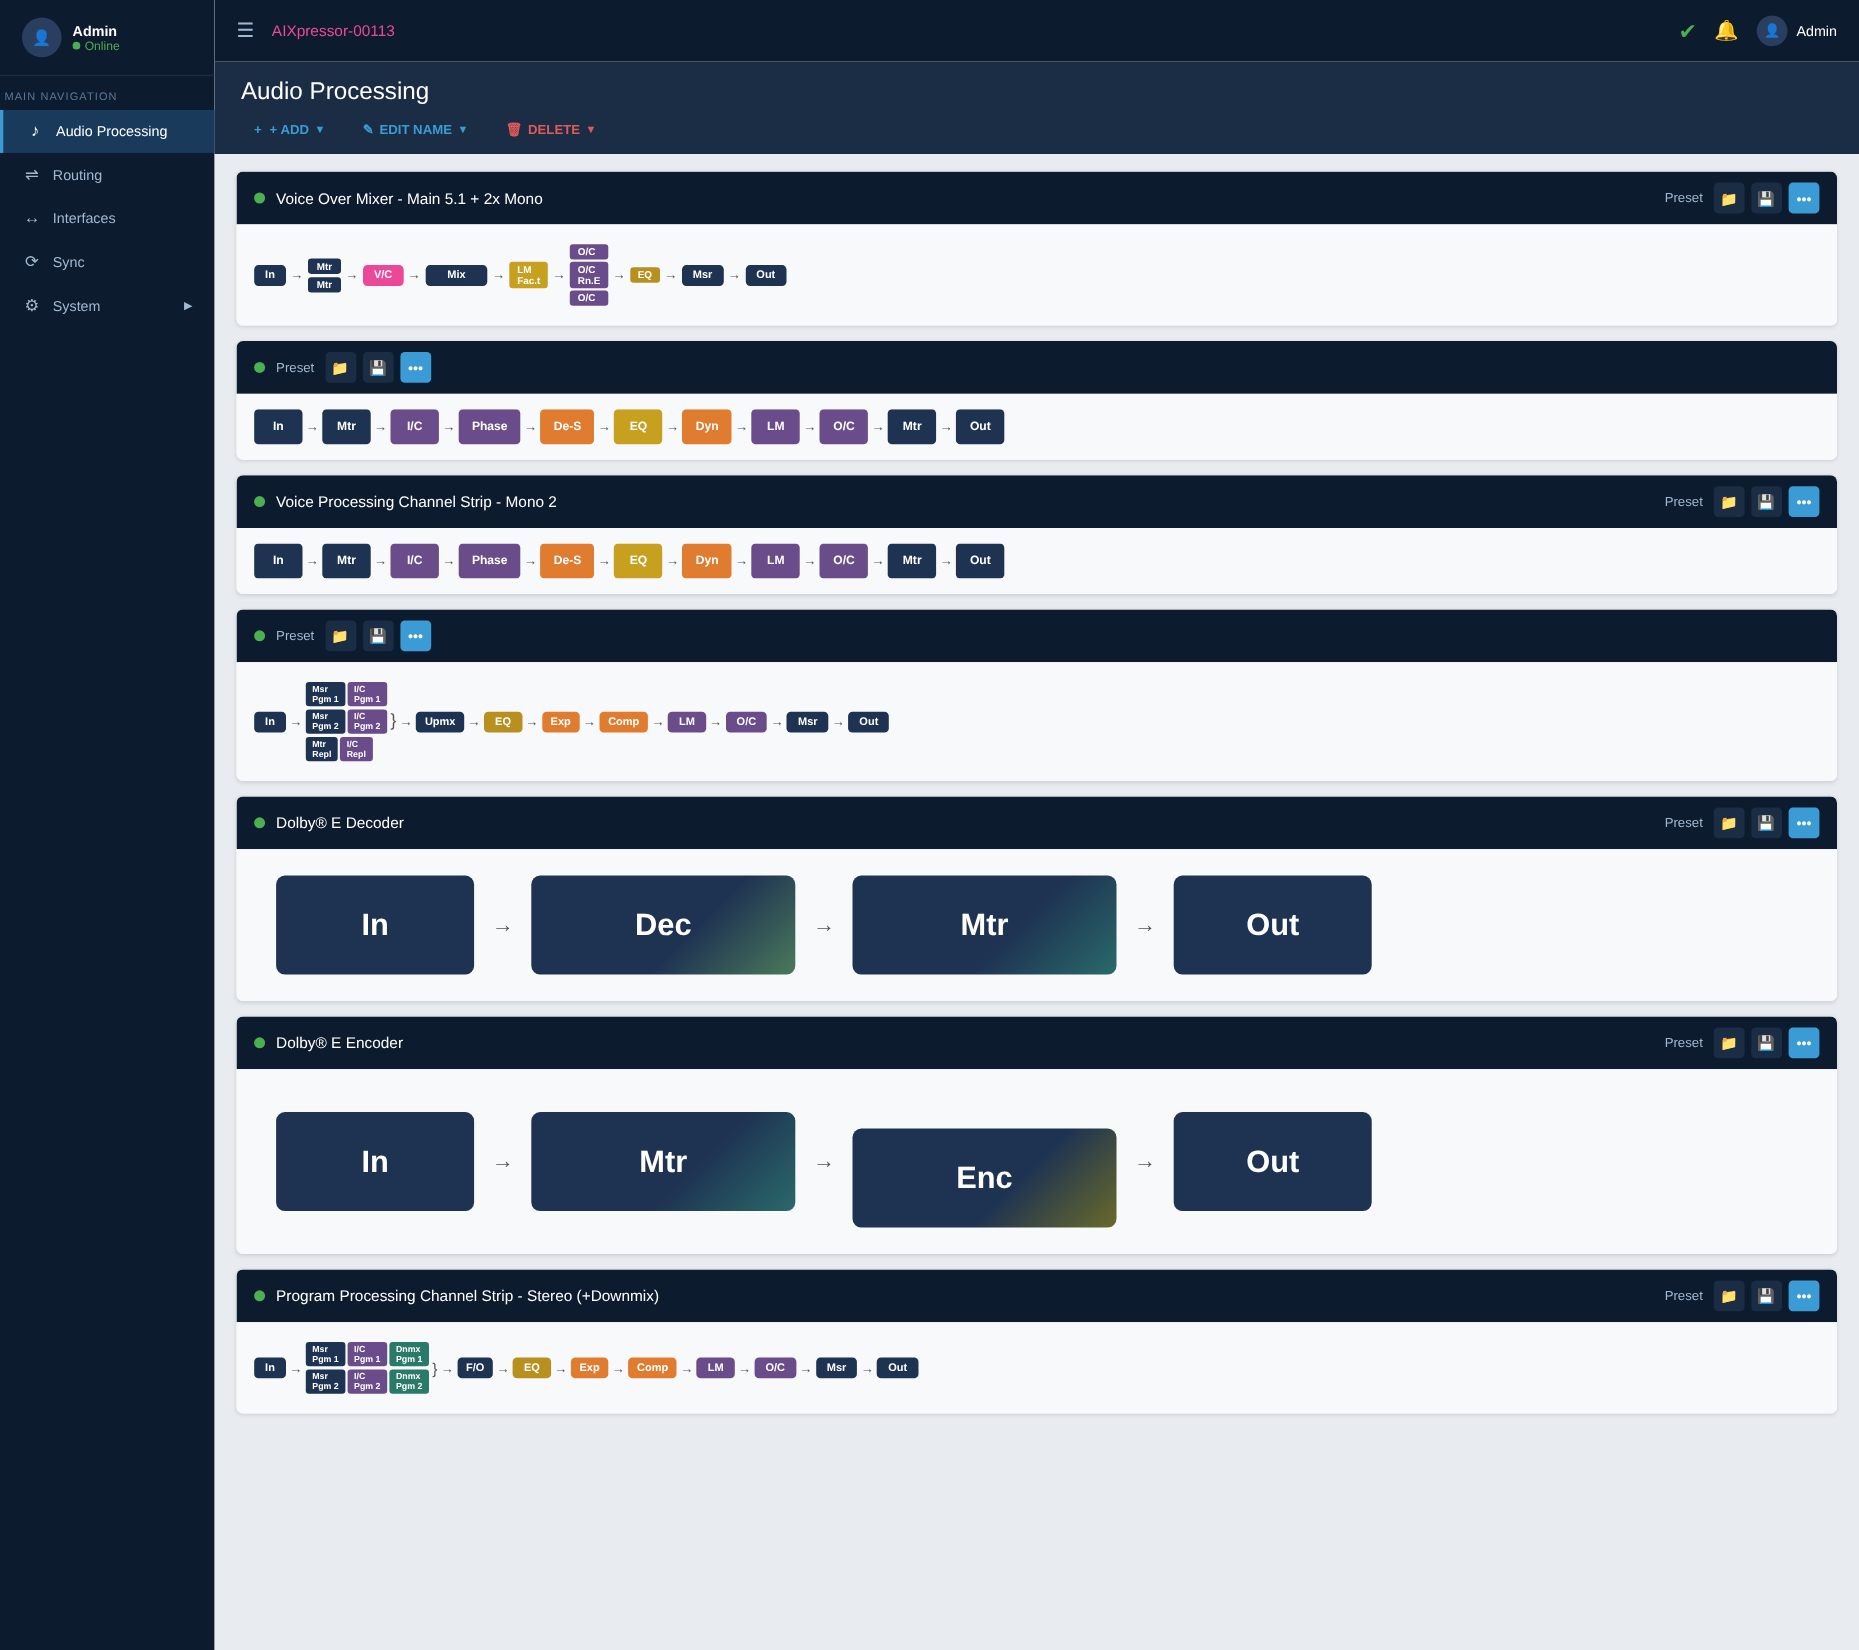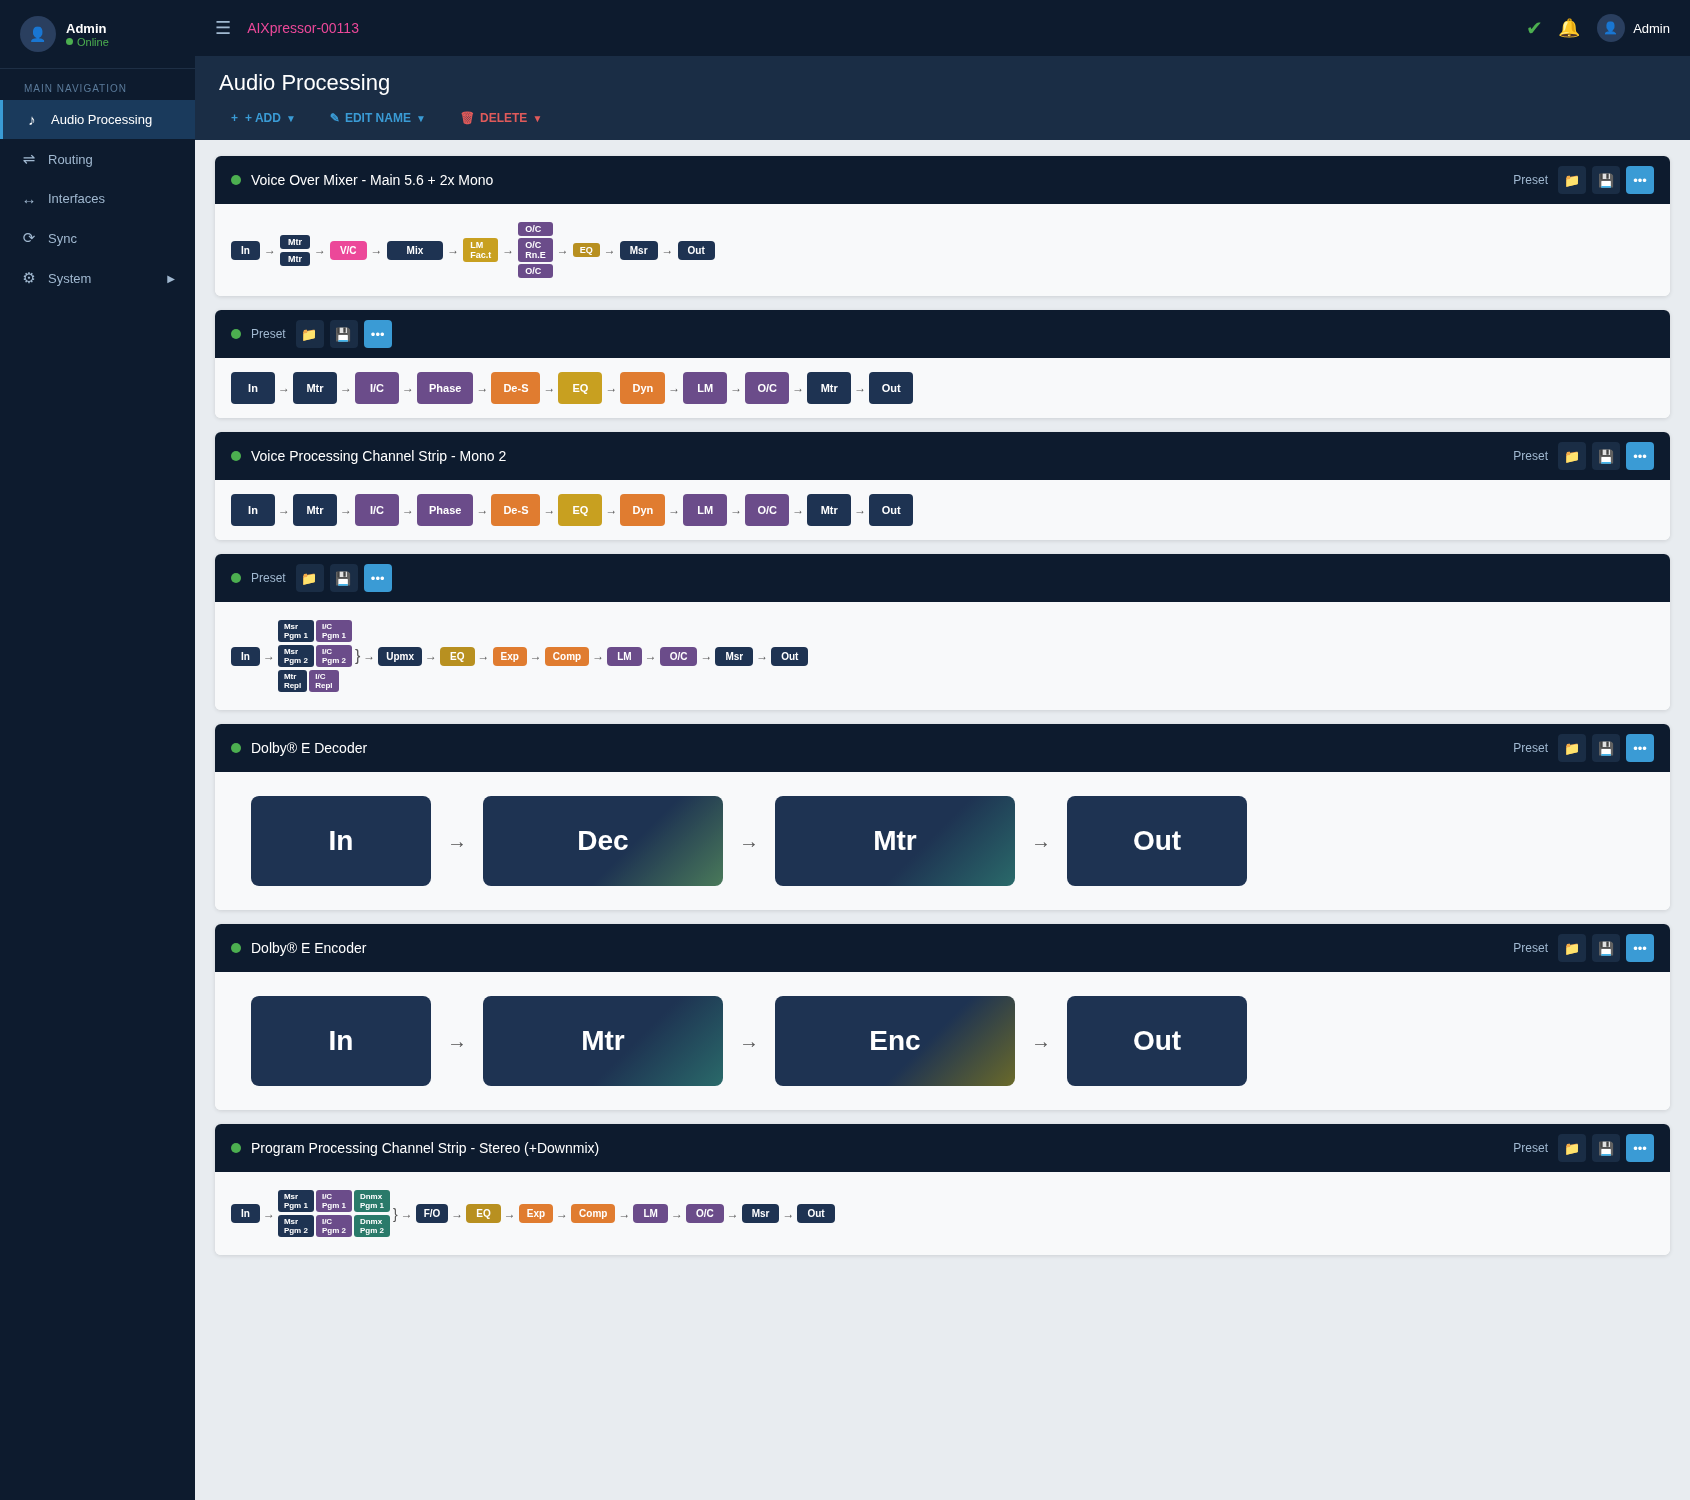--- a/index.html
+++ b/index.html
@@ -42,21 +42,21 @@
       background: #2a3f5f;
       border-radius: 50%;
       display: flex; align-items: center; justify-content: center;
       font-size: 14px; color: #aac;
     }
     .user-info { display: flex; flex-direction: column; }
     .user-name { font-size: 13px; font-weight: 600; color: #fff; }
     .user-status { font-size: 11px; color: #4caf50; display: flex; align-items: center; gap: 4px; }
     .status-dot { width: 7px; height: 7px; background: #4caf50; border-radius: 50%; }
     .nav-label {
-      font-size: 10px; color: #5a7a9a; padding: 14px 24px 6px;
+      font-size: 10px; color: #5a7a9a; padding: 14px 4px 6px;
       letter-spacing: 1px; text-transform: uppercase;
     }
     .nav-item {
       display: flex; align-items: center; gap: 10px;
       padding: 11px 20px; cursor: pointer; font-size: 13px; color: #a0b8d0;
       transition: background 0.2s;
     }
     .nav-item.active { background: #1a3a5c; color: #fff; border-left: 3px solid #3a9bd5; }
     .nav-icon { font-size: 15px; width: 18px; text-align: center; }
     .nav-item-label { font-size: 13px; }
@@ -183,21 +183,21 @@
       display: flex; align-items: center; justify-content: center;
       border-radius: 8px;
       font-size: 28px; font-weight: 700; color: #fff;
       flex-shrink: 0;
     }
     .big-block-w1 { width: 180px; height: 90px; }
     .big-block-w2 { width: 240px; height: 90px; text-align: right; }
     .big-arrow { color: #555; font-size: 20px; flex-shrink: 0; }
     .dec-block { background: linear-gradient(135deg, #1e3352 60%, #4a7a5a 100%); }
     .mtr-block { background: linear-gradient(135deg, #1e3352 60%, #2a6a6a 100%); }
-    .enc-block { background: linear-gradient(135deg, #1e3352 60%, #6a6a2a 100%); }
+    .enc-block { background: linear-gradient(135deg, #1e3352 60%, #6a6a2a 100%); margin-top: 30px; }
     .in-block { background: #1e3352; }
     .out-block { background: #1e3352; }
 
     
     .content::-webkit-scrollbar { width: 8px; }
     .content::-webkit-scrollbar-track { background: #d0d4d8; }
     .content::-webkit-scrollbar-thumb { background: #a0a8b0; border-radius: 4px; }
   </style>
 </head>
 <body>
@@ -271,21 +271,21 @@
         <span class="btn-caret">▼</span>
       </button>
     </div>
   </div>
 
   <div class="content">
 
     <div class="proc-card">
       <div class="card-header">
         <div class="card-status-dot"></div>
-        <span class="card-title">Voice Over Mixer - Main 5.6 + 2x Mono</span>
+        <span class="card-title">Voice Over Mixer - Main 5.1 + 2x Mono</span>
         <span class="card-preset-label">Preset</span>
         <div class="card-actions">
           <button class="card-btn">📁</button>
           <button class="card-btn">💾</button>
           <button class="card-btn card-btn-dots">•••</button>
         </div>
       </div>
       <div class="card-body">
 
         <div style="display:flex;align-items:center;gap:4px;flex-wrap:nowrap;overflow-x:auto;padding:4px 0;">

